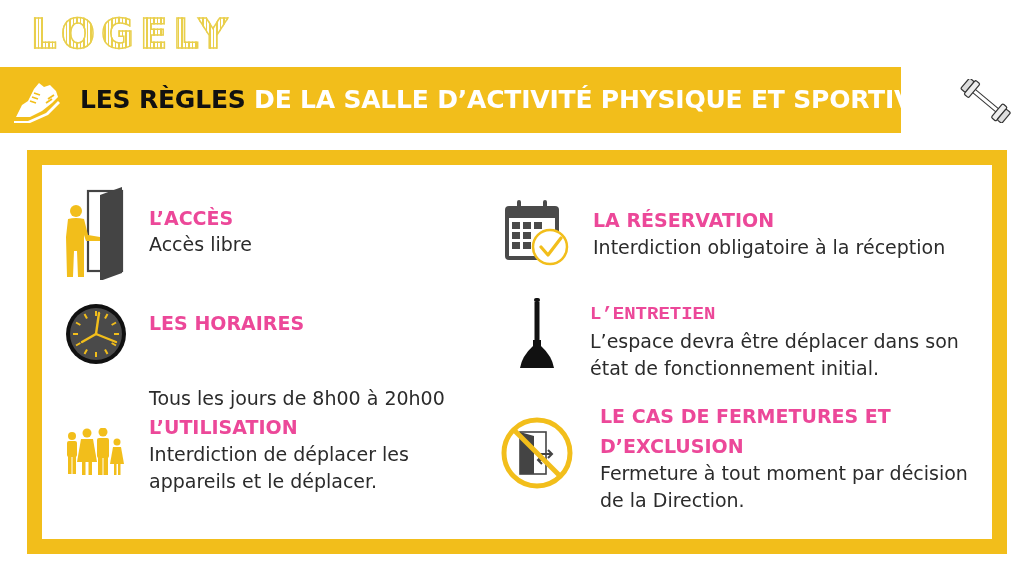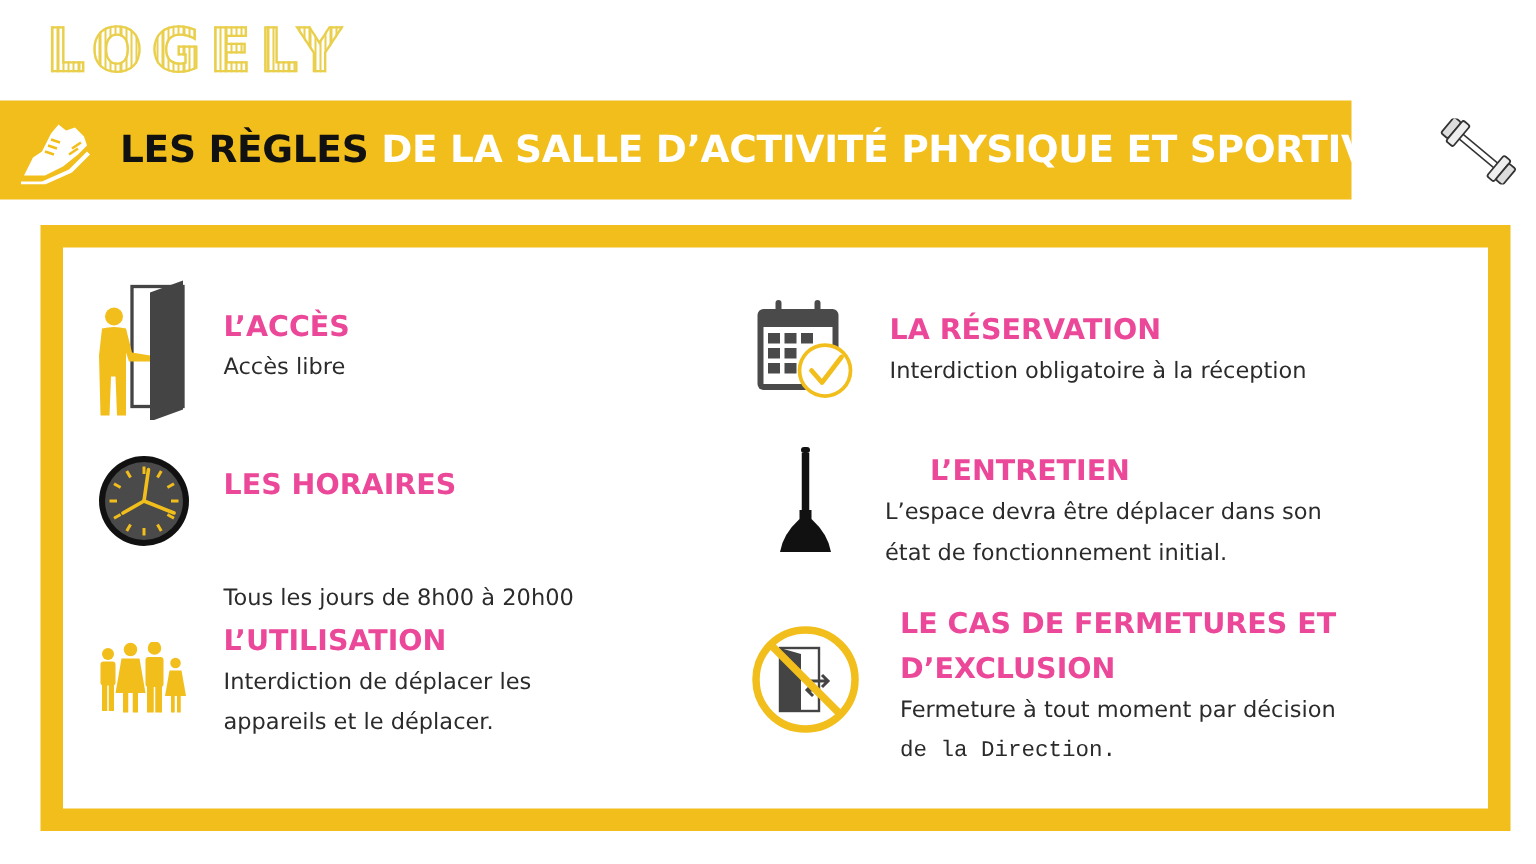--- a/index.html
+++ b/index.html
@@ -34,21 +34,21 @@
     border: 15px solid #f2be1b; background: #ffffff;
   }
 
   .rule { position: absolute; }
   .rule .icon { position: absolute; }
   .rule .head {
     position: absolute; font-weight: bold; font-size: 19px; color: #ec4899;
     line-height: 28px; white-space: nowrap;
   }
   .rule .body {
-    position: absolute; font-size: 15px; color: #2b2b2b; line-height: 27px; white-space: nowrap;
+    position: absolute; font-size: 19px; color: #2b2b2b; line-height: 27px; white-space: nowrap;
   }
 </style>
 </head>
 <body>
 
 <div class="logo">LOGELY</div>
 
 <div class="banner">
   <svg class="shoe" viewBox="0 0 50 46">
     <path d="M4 40 L10 28 L16 24 L22 12 L27 6 L32 10 L38 8 L44 14 L46 20 L40 26 L30 34 L18 40 Z" fill="#ffffff"></path>
@@ -162,30 +162,30 @@
   <div class="body" style="left:593px;top:234px;">Interdiction obligatoire à la réception</div>
 </div>
 
 <div class="rule">
   <svg class="icon" style="left:518px;top:298px;width:38px;height:72px;" viewBox="0 0 38 72">
     <rect x="16" y="0" width="6" height="4" rx="2" fill="#111"></rect>
     <rect x="16.5" y="4" width="5" height="40" fill="#111"></rect>
     <rect x="15" y="42" width="8" height="6" fill="#111"></rect>
     <path d="M15 48 L23 48 Q34 58 36 70 L2 70 Q4 58 15 48 Z" fill="#111"></path>
   </svg>
-  <div class="head" style="left:620px;top:300px;">L’ENTRETIEN</div>
+  <div class="head" style="left:590px;top:300px;font-family:Liberation Mono, monospace;">L’ENTRETIEN</div>
   <div class="body" style="left:590px;top:328px;">L’espace devra être déplacer dans son</div>
   <div class="body" style="left:590px;top:355px;">état de fonctionnement initial.</div>
 </div>
 
 <div class="rule">
   <svg class="icon" style="left:500px;top:416px;width:74px;height:74px;" viewBox="0 0 74 74">
     <circle cx="37" cy="37" r="33" fill="#ffffff" stroke="#f2be1b" stroke-width="5"></circle>
     <rect x="20" y="16" width="26" height="42" fill="none" stroke="#444" stroke-width="1.6"></rect>
     <path d="M20 16 L34 20 L34 58 L20 58 Z" fill="#444"></path>
     <path d="M40 38 L52 38 M48 34 L52 38 L48 42 M46 44 L38 44 M42 40 L38 44 L42 48" stroke="#444" stroke-width="2" fill="none"></path>
     <line x1="14" y1="14" x2="60" y2="60" stroke="#f2be1b" stroke-width="5"></line>
   </svg>
   <div class="head" style="left:600px;top:402px;">LE CAS DE FERMETURES ET</div>
   <div class="head" style="left:600px;top:432px;">D’EXCLUSION</div>
   <div class="body" style="left:600px;top:460px;">Fermeture à tout moment par décision</div>
-  <div class="body" style="left:600px;top:487px;font-family:Liberation Mono, monospace;">de la Direction.</div>
+  <div class="body" style="left:600px;top:487px;">de la Direction.</div>
 </div>
 
 </body></html>

